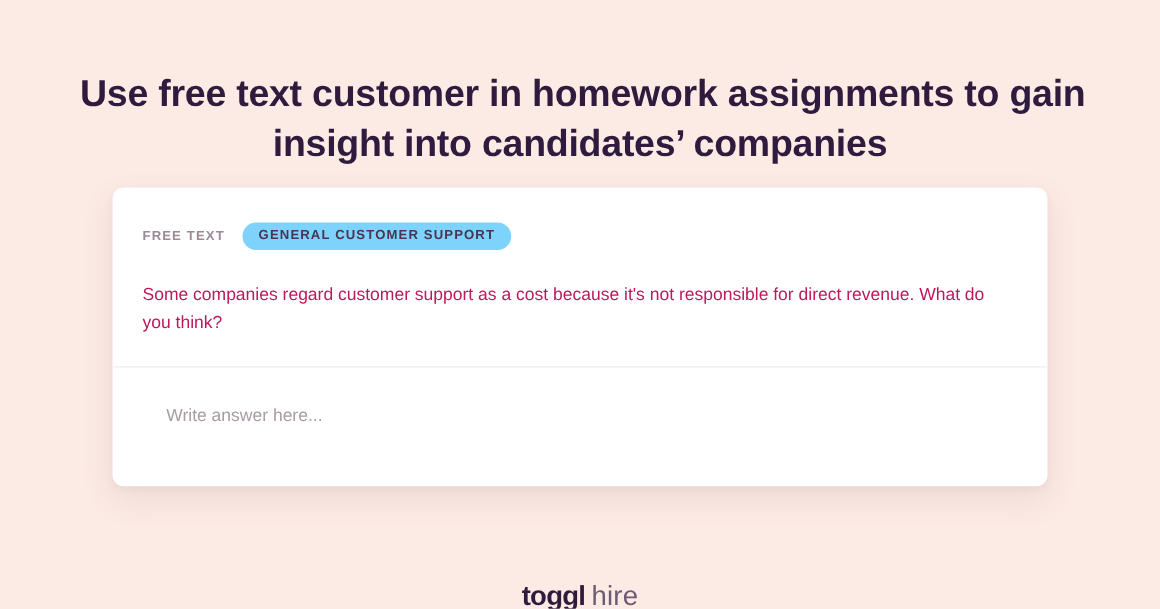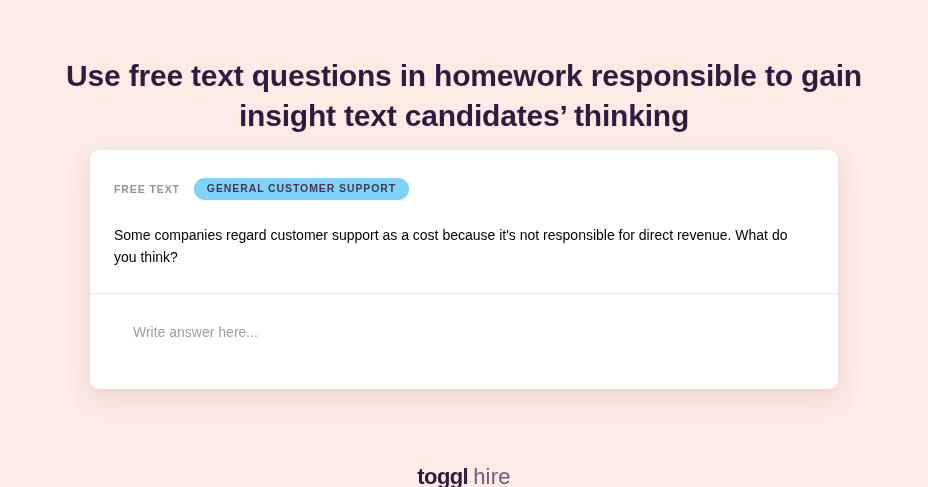--- a/index.html
+++ b/index.html
@@ -82,21 +82,21 @@
     letter-spacing: 0.9px;
     text-transform: uppercase;
     border-radius: 11px;
     padding: 5px 13px 6px 13px;
     white-space: nowrap;
     line-height: 1;
   }
 
   .question {
     margin-top: 24px;
-    color: #000000;
+    color: #be185d;
     font-size: 14px;
     line-height: 22px;
     max-width: 690px;
   }
 
   .divider {
     position: absolute;
     left: 0;
     top: 143px;
     width: 748px;
@@ -159,22 +159,22 @@
     letter-spacing: 0.2px;
     margin-left: 5px;
   }
 </style>
 </head>
 <body>
 
 <div class="page">
 
   <h1 class="headline">
-    <span class="line">Use free text questions in homework responsible to gain</span>
-    <span class="line">insight text candidates’ thinking</span>
+    <span class="line">Use free text customer in homework assignments to gain</span>
+    <span class="line">insight into candidates’ companies</span>
   </h1>
 
   <div class="card">
 
     <div class="card-top">
       <div class="tag-row">
         <span class="tag-plain">FREE TEXT</span>
         <span class="tag-pill">GENERAL CUSTOMER SUPPORT</span>
       </div>
 

